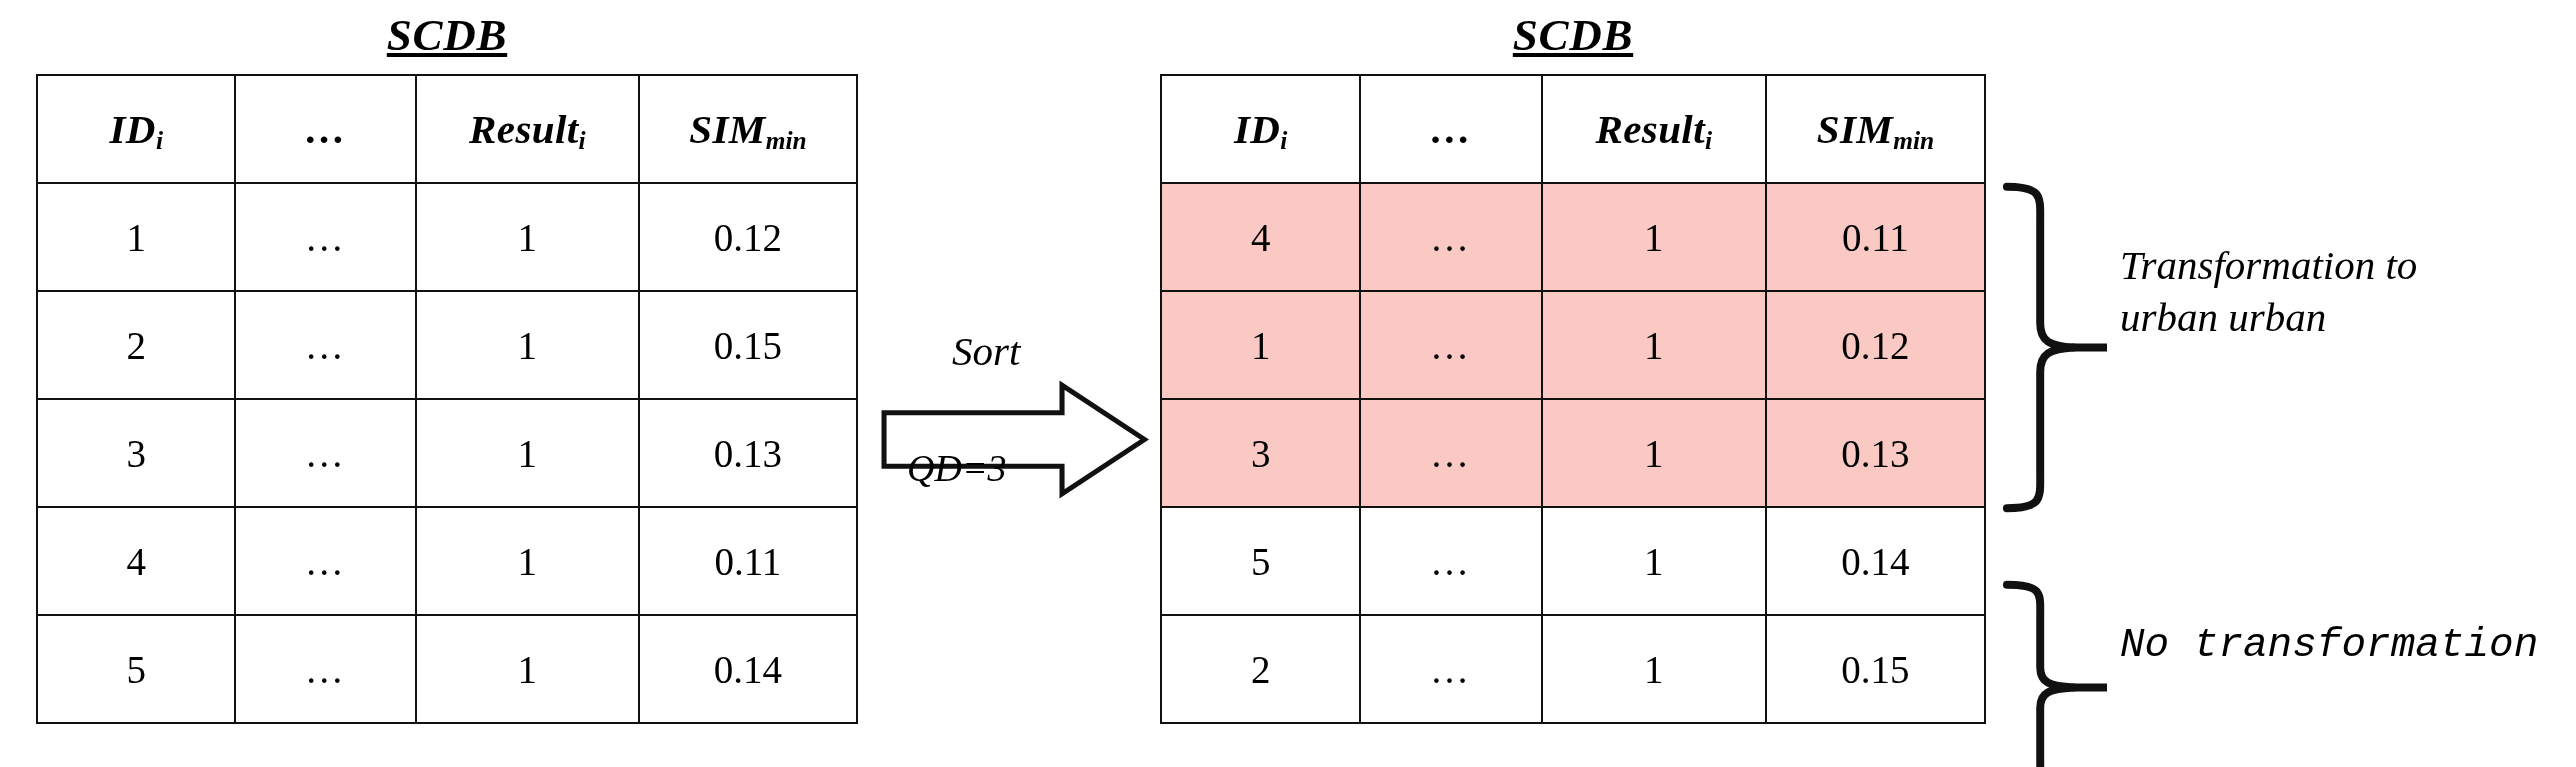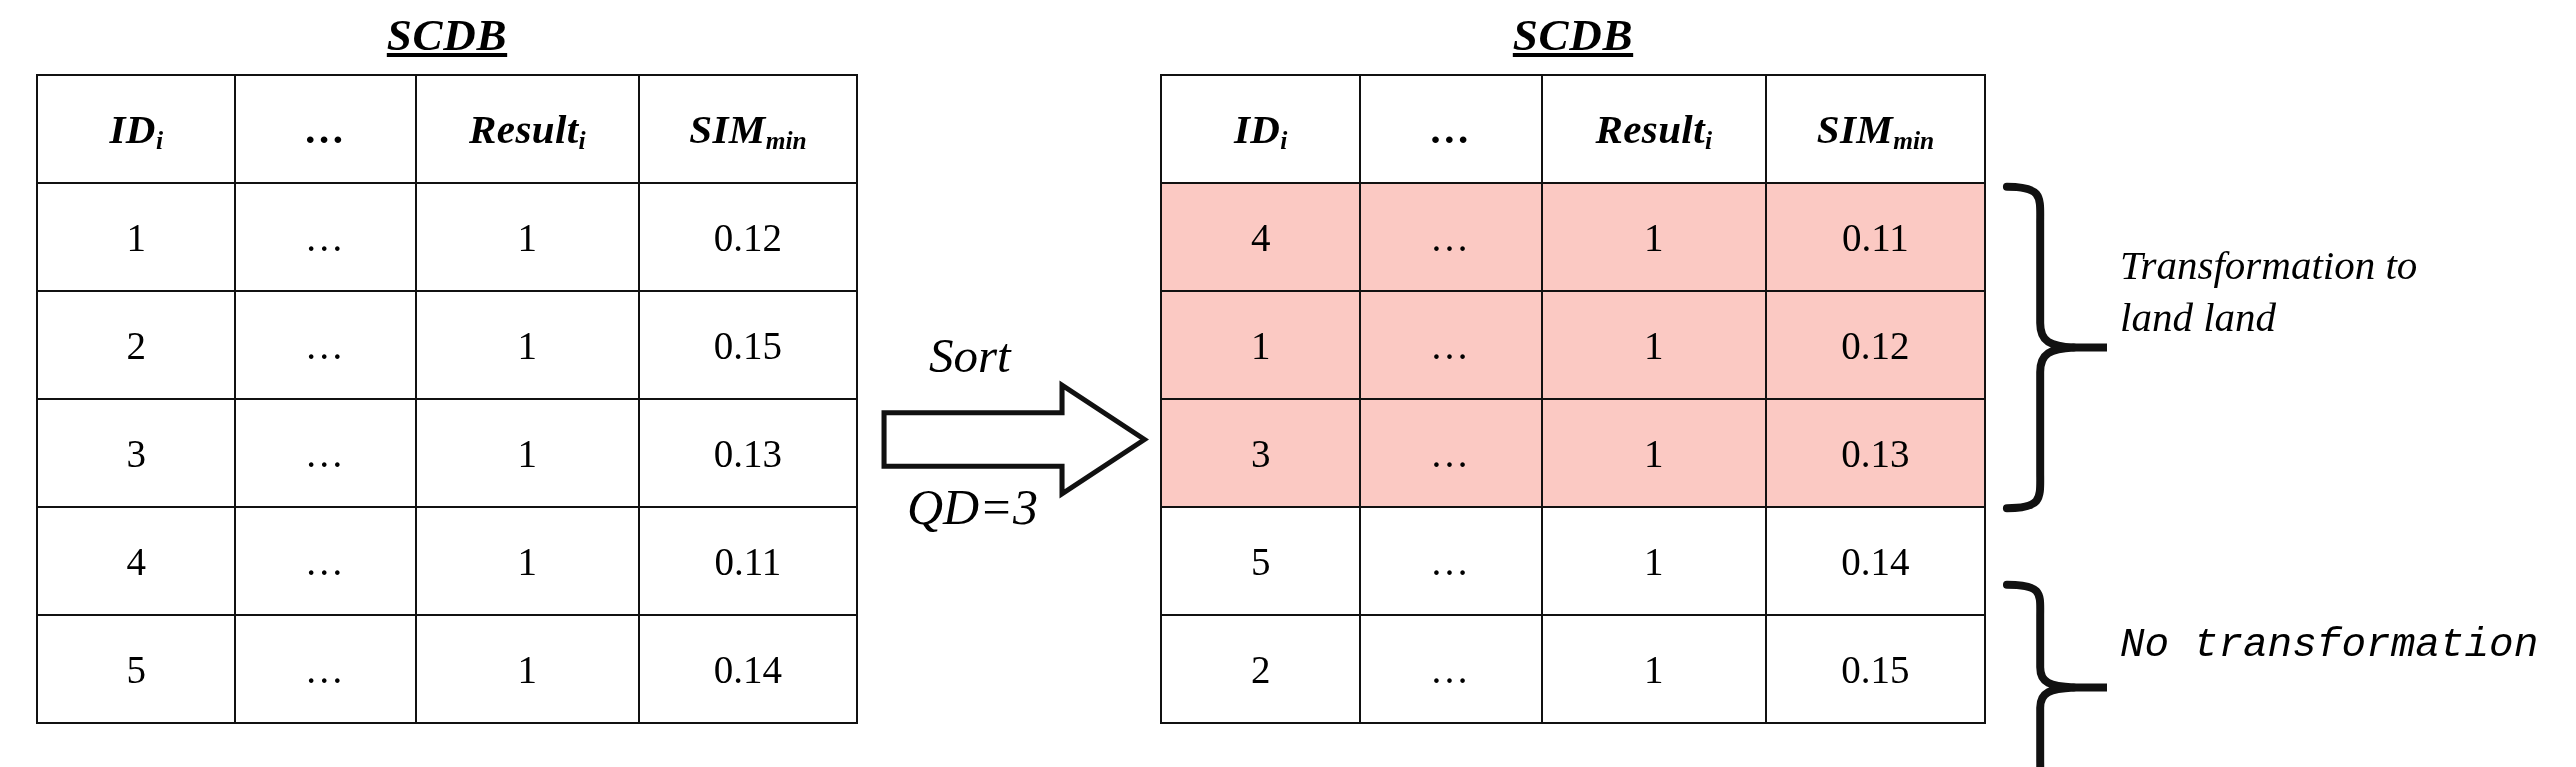--- a/index.html
+++ b/index.html
@@ -90,32 +90,32 @@
   
   #sort-group {
     position: absolute;
     left: 881px;
     top: 333px;
     width: 268px;
     height: 210px;
   }
   #sort-label {
     position: absolute;
-    left: 48px;
+    left: 71px;
     top: -5.8px;
     font-style: italic;
-    font-size: 49px;
+    font-size: 41px;
     white-space: nowrap;
   }
   #qd-label {
     position: absolute;
     left: 26px;
-    top: 145px;
-    font-style: italic;
-    font-size: 50px;
+    top: 113px;
+    font-style: italic;
+    font-size: 38px;
     white-space: nowrap;
   }
   #arrow-svg {
     position: absolute;
     left: 0;
     top: 45px;
   }
 
   
   .brace-group { position: absolute; }
@@ -247,21 +247,21 @@
   </table>
 </div>
 
 <div class="brace-group" id="brace-top">
   <svg width="109" height="333" viewBox="0 0 150 460">
     <path d="M12,8 C62,8 58,22 58,58 L58,196 C58,222 72,228 104,230 C72,232 58,238 58,264 L58,402 C58,438 62,452 12,452" fill="none" stroke="#111111" stroke-width="11" stroke-linecap="round" stroke-linejoin="round"></path>
     <line x1="104" y1="230" x2="150" y2="230" stroke="#111111" stroke-width="11" stroke-linecap="round"></line>
   </svg>
 </div>
 <div class="annot" id="annot-top">Transformation to
-land land</div>
+urban urban</div>
 
 <div class="brace-group" id="brace-bottom">
   <svg width="109" height="217" viewBox="0 0 150 300">
     <path d="M12,8 C62,8 58,20 58,52 L58,122 C58,144 72,148 104,150 C72,152 58,156 58,178 L58,248 C58,280 62,292 12,292" fill="none" stroke="#111111" stroke-width="11" stroke-linecap="round" stroke-linejoin="round"></path>
     <line x1="104" y1="150" x2="150" y2="150" stroke="#111111" stroke-width="11" stroke-linecap="round"></line>
   </svg>
 </div>
 <div class="annot" id="annot-bottom">No transformation</div>
 
 

